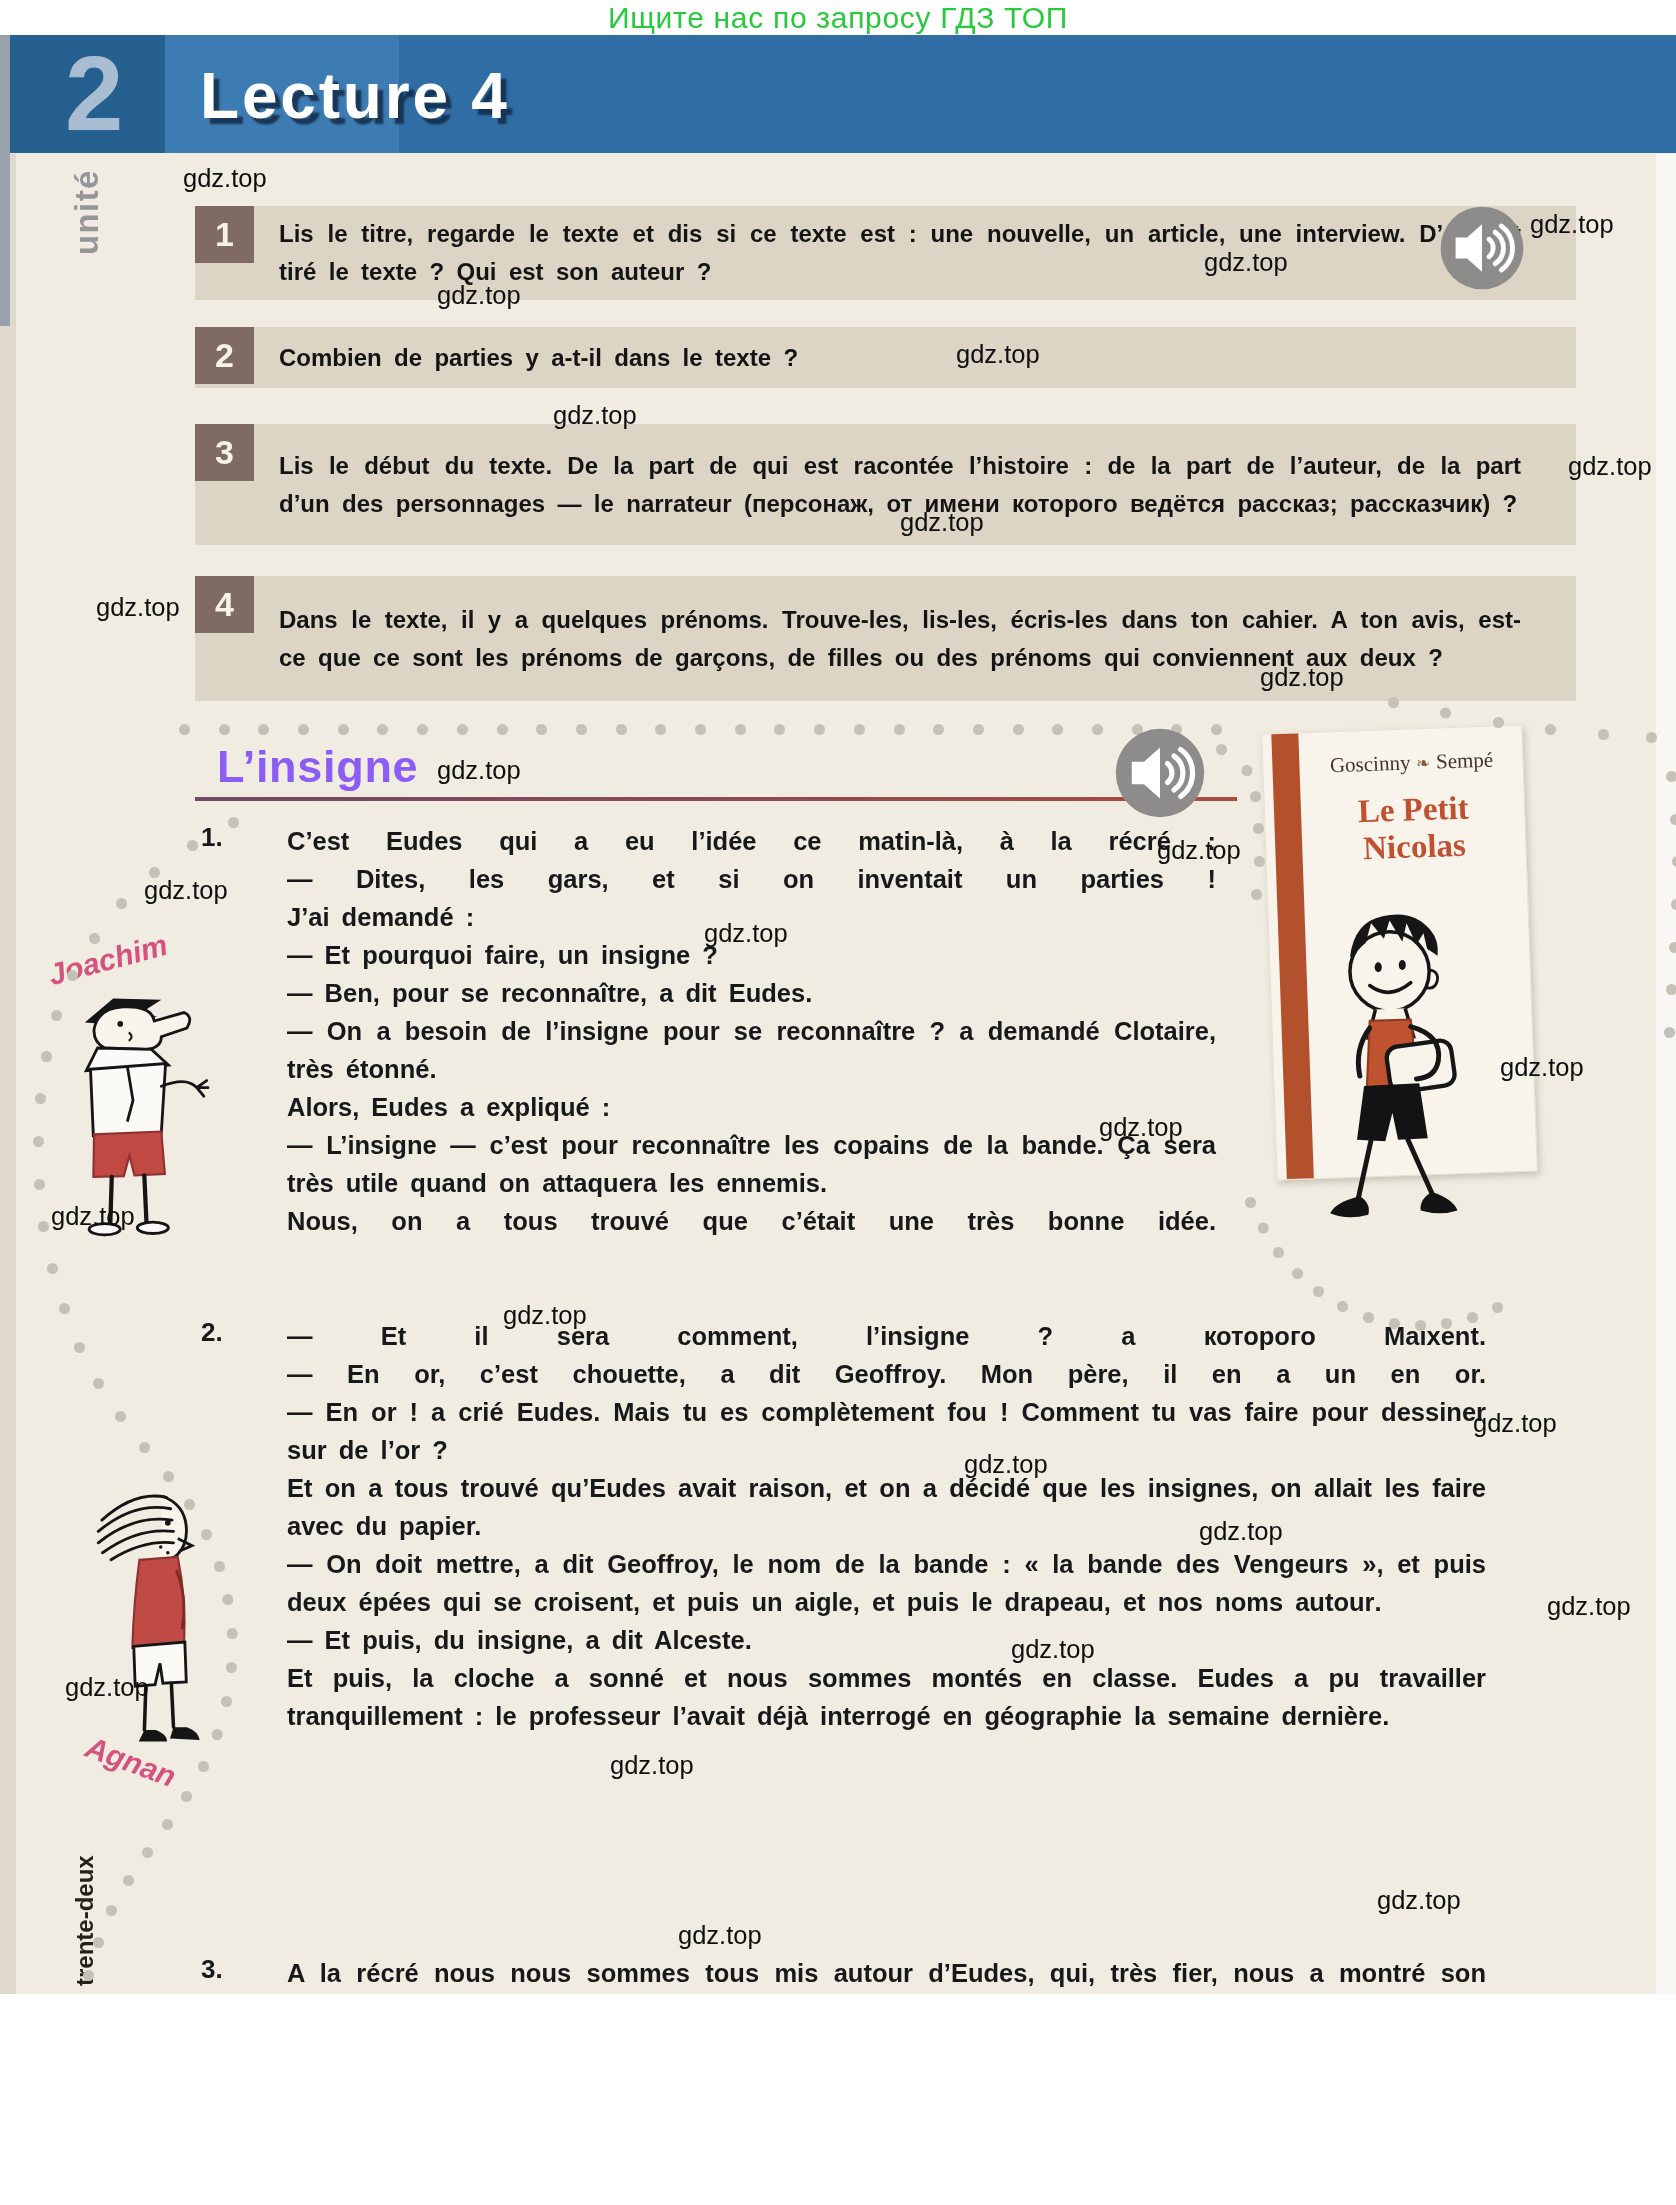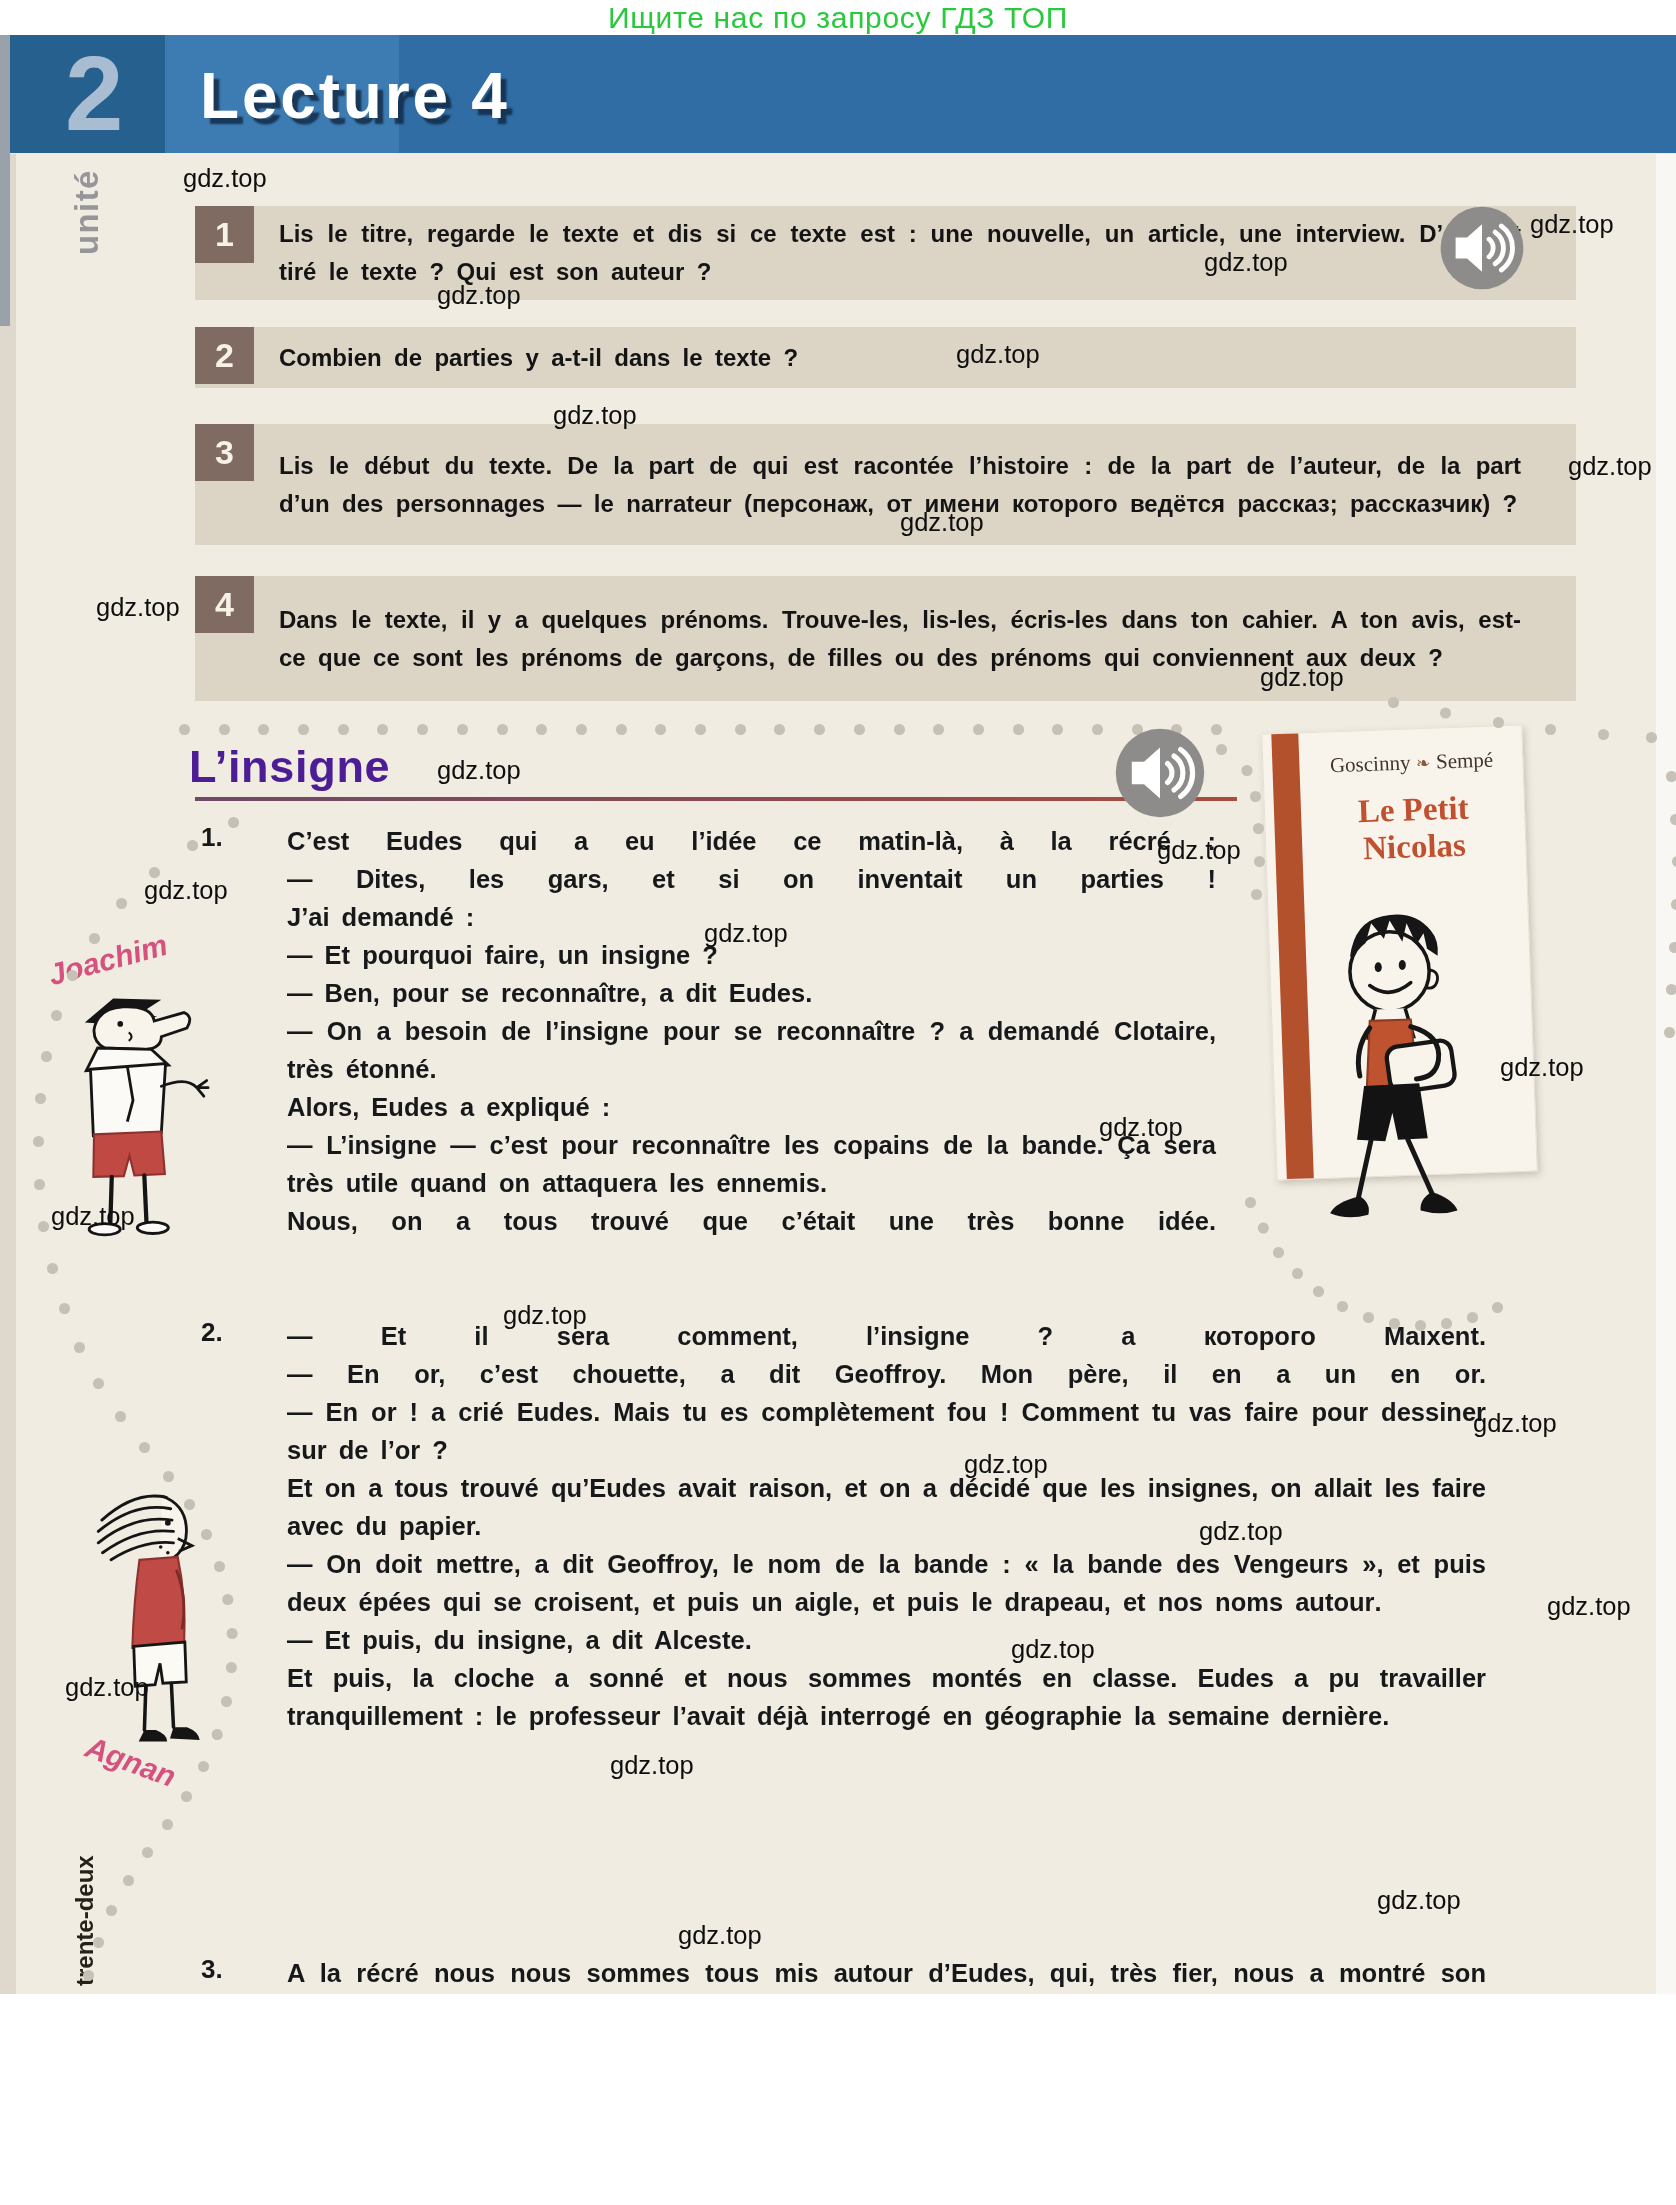--- a/index.html
+++ b/index.html
@@ -36,22 +36,22 @@
             display:flex;align-items:center;justify-content:center;
             font-size:34px;font-weight:700;color:#f7f2e7;}
   .ex-text{position:absolute;left:84px;right:55px;top:50%;transform:translateY(-50%);
            margin:0;font-size:24px;font-weight:700;color:#141414;line-height:38px;
            text-align:justify;word-spacing:5.7px;}
 
   
   .audio{position:absolute;}
 
   
-  .reading-title{position:absolute;left:189px;top:741px;margin:0;font-size:45px;font-weight:700;
-                 color:#4c1d95;letter-spacing:0.7px;}
+  .reading-title{position:absolute;left:217px;top:741px;margin:0;font-size:45px;font-weight:700;
+                 color:#8b5cf6;letter-spacing:0.7px;}
   .title-rule{position:absolute;left:195px;top:797px;width:1042px;height:4.3px;
               background:linear-gradient(90deg,#6d4a66,#ab4b3f);}
   .section{position:absolute;left:201px;}
   .sec-num{position:absolute;left:0;top:0;font-size:26px;font-weight:700;color:#17181a;}
   .sec-body{margin-left:86px;}
   .sec-body p{margin:0;font-size:25.5px;font-weight:600;color:#17181a;line-height:38px;
               text-align:justify;word-spacing:5px;}
   .sec-body p.j-full{text-align-last:justify;}
 
   

